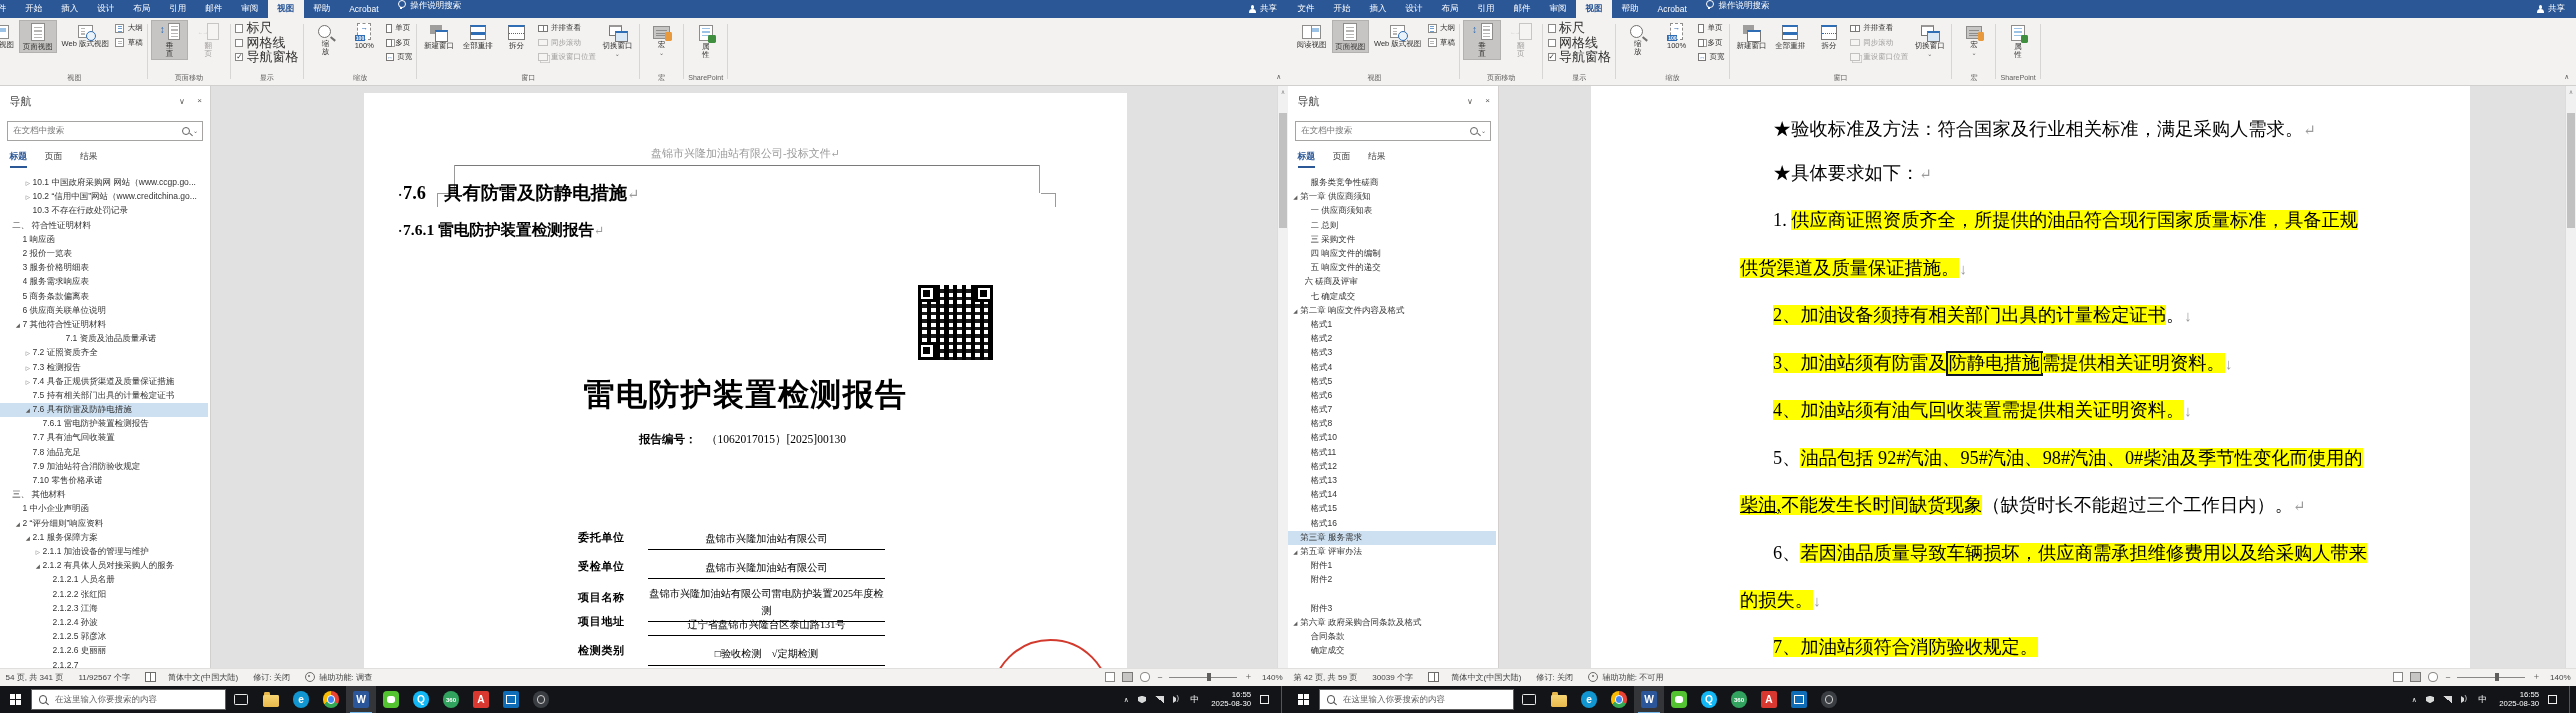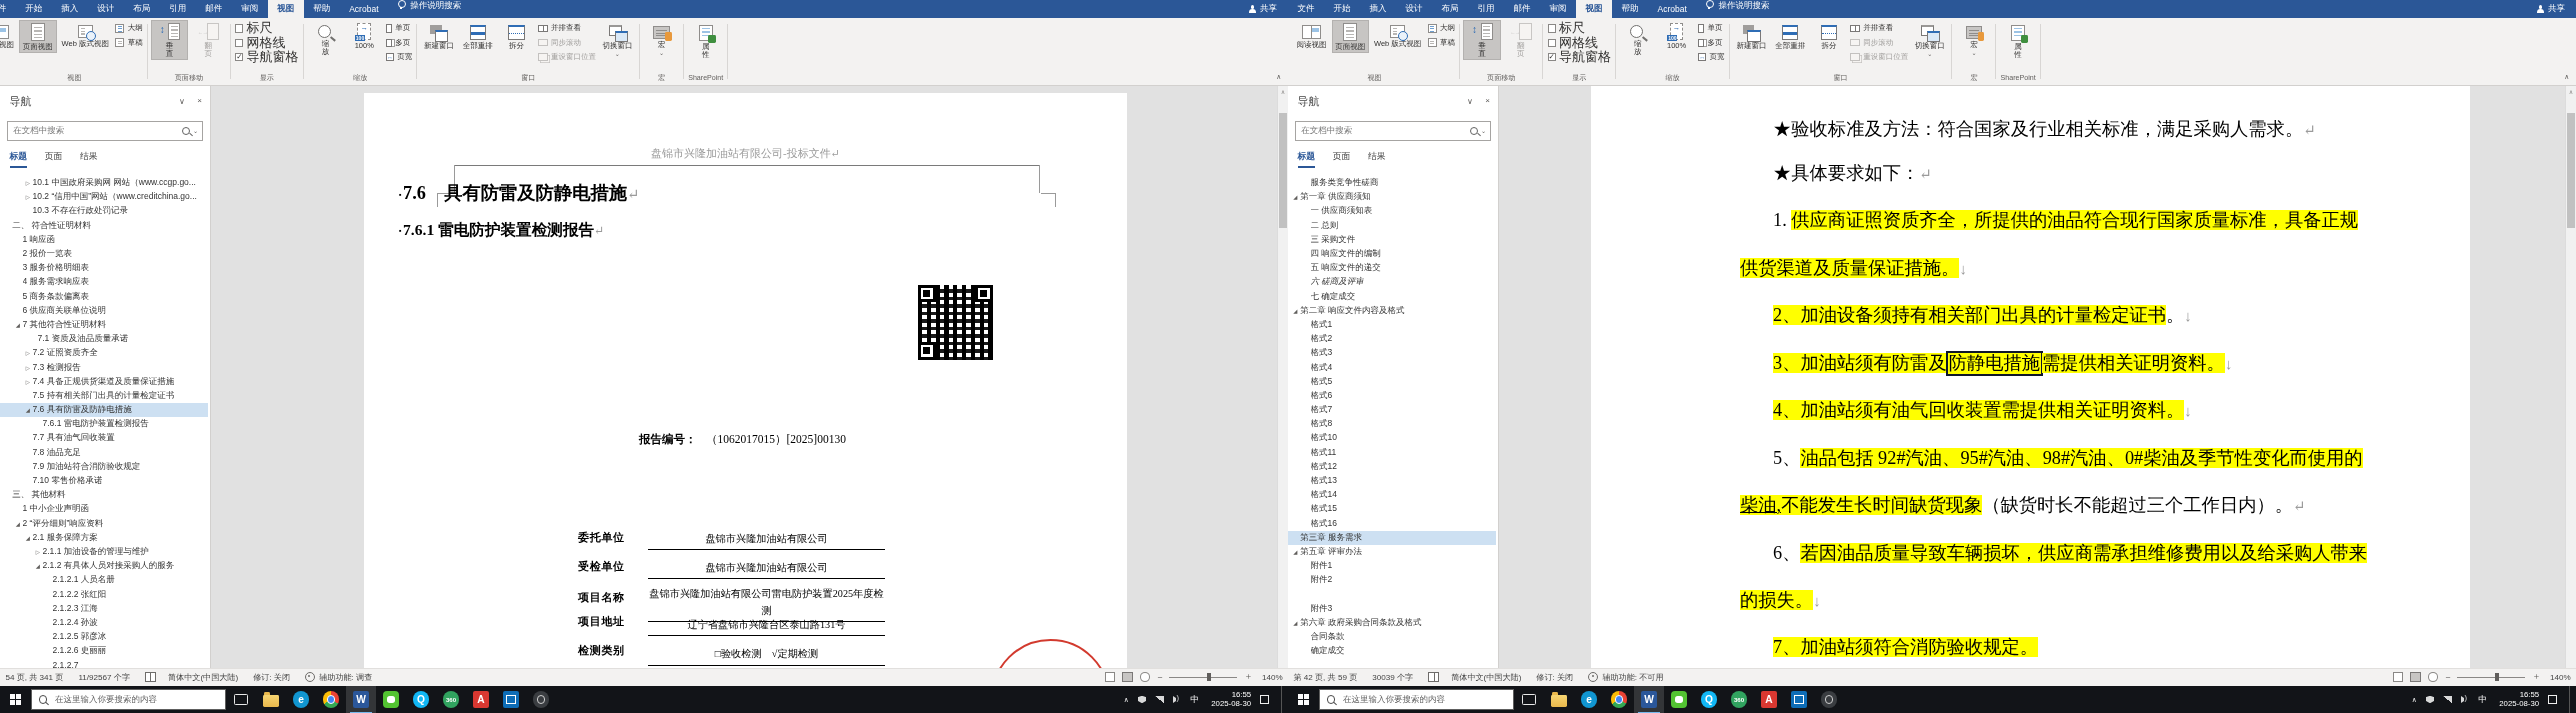--- a/index.html
+++ b/index.html
@@ -464,21 +464,21 @@
                 <span class="navlabel">5 商务条款偏离表</span>
               </div>
               <div class="navrow" style="padding-left: 13px;">
                 <span class="exp"></span>
                 <span class="navlabel">6 供应商关联单位说明</span>
               </div>
               <div class="navrow" style="padding-left: 13px;">
                 <span class="exp">◢</span>
                 <span class="navlabel">7 其他符合性证明材料</span>
               </div>
-              <div class="navrow" style="padding-left: 28px;">
+              <div class="navrow" style="padding-left: 16px; margin-left: 40px;">
                 <span class="exp"></span>
                 <span class="navlabel">7.1 资质及油品质量承诺</span>
               </div>
               <div class="navrow" style="padding-left: 23px;">
                 <span class="exp">▷</span>
                 <span class="navlabel">7.2 证照资质齐全</span>
               </div>
               <div class="navrow" style="padding-left: 23px;">
                 <span class="exp">▷</span>
                 <span class="navlabel">7.3 检测报告</span>
@@ -577,20 +577,21 @@
             <div class="hdrule"></div>
             <div class="cropmark cm-l"></div>
             <div class="cropmark cm-r"></div>
             <div class="doch1"><span class="sqb">▪</span><span>7.6　具有防雷及防静电措施</span><span class="mark">↵</span></div>
             <div class="doch2"><span class="sqb">▪</span><span>7.6.1 雷电防护装置检测报告</span><span class="mark">↵</span></div>
             <div class="qr">
               <span class="fp fp1"></span>
                 <span class="fp fp2"></span>
                 <span class="fp fp3"></span>
             </div>
+            <div class="doctitle">雷电防护装置检测报告</div>
             <div class="repno">
               <span>报告编号：</span><span class="num">（1062017015）[2025]00130</span>
             </div>
             <div class="frow" style="top:437px">
               <span class="flab">委托单位</span>
               <span class="fval">盘锦市兴隆加油站有限公司</span>
               <span class="fline" style="top:19px"></span>
             </div>
             <div class="frow" style="top:466px">
               <span class="flab">受检单位</span>
@@ -926,21 +927,21 @@
                 <span class="navlabel">三 采购文件</span>
               </div>
               <div class="navrow" style="padding-left: 13px;">
                 <span class="exp"></span>
                 <span class="navlabel">四  响应文件的编制</span>
               </div>
               <div class="navrow" style="padding-left: 13px;">
                 <span class="exp"></span>
                 <span class="navlabel">五 响应文件的递交</span>
               </div>
-              <div class="navrow" style="padding-left: 13px; font-style: italic;">
+              <div class="navrow" style="padding-left: 7px;">
                 <span class="exp"></span>
                 <span class="navlabel">六 磋商及评审</span>
               </div>
               <div class="navrow" style="padding-left: 13px;">
                 <span class="exp"></span>
                 <span class="navlabel">七 确定成交</span>
               </div>
               <div class="navrow" style="padding-left: 2.7px;">
                 <span class="exp">◢</span>
                 <span class="navlabel">第二章 响应文件内容及格式</span>

